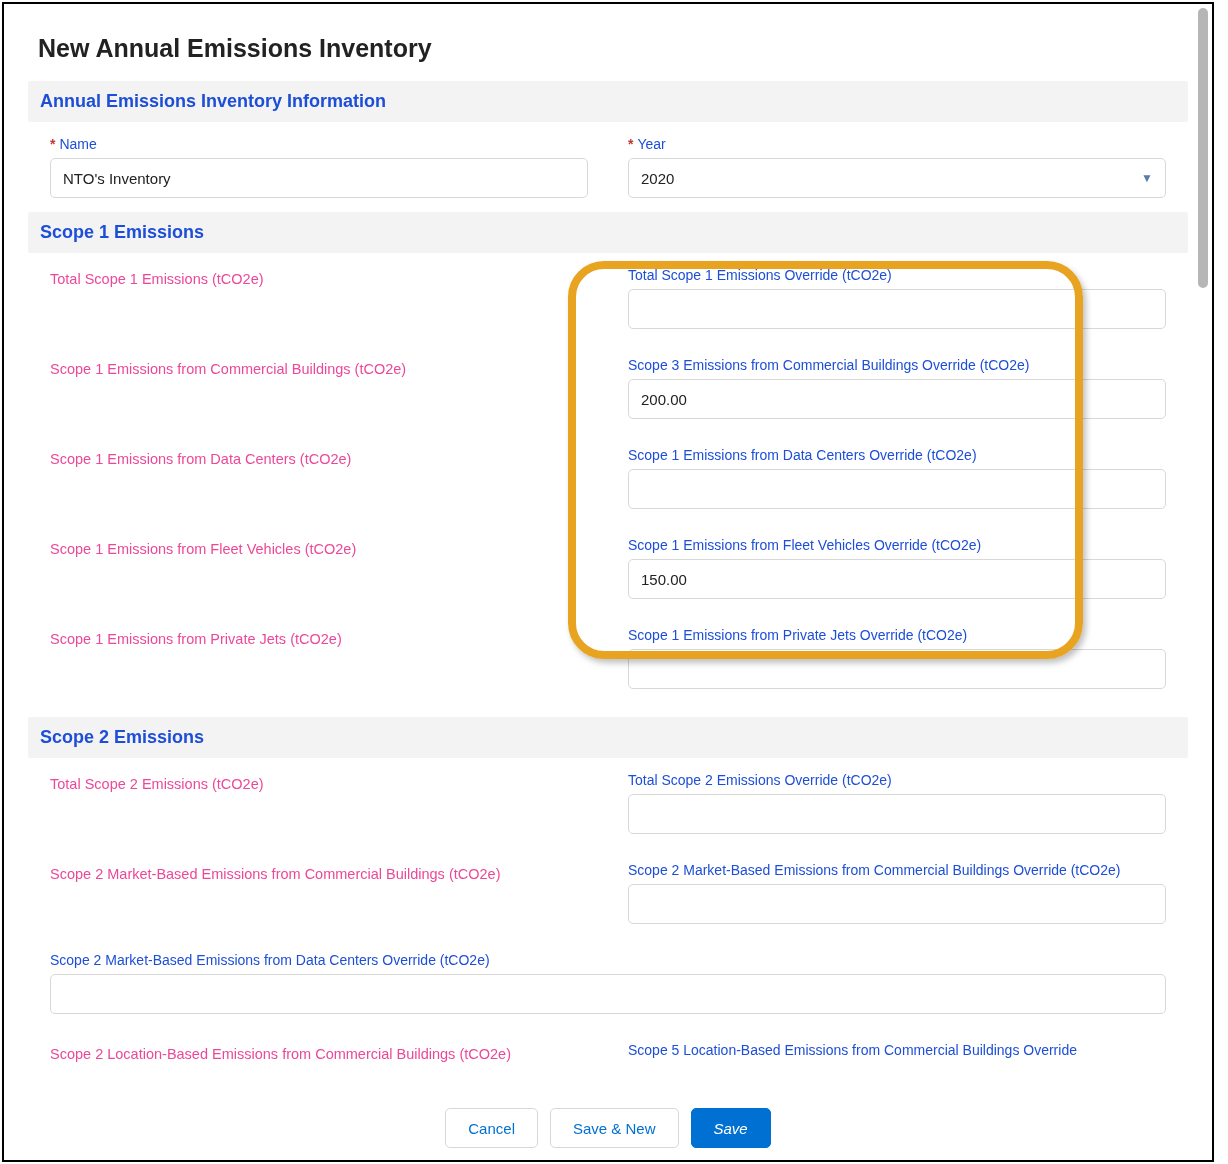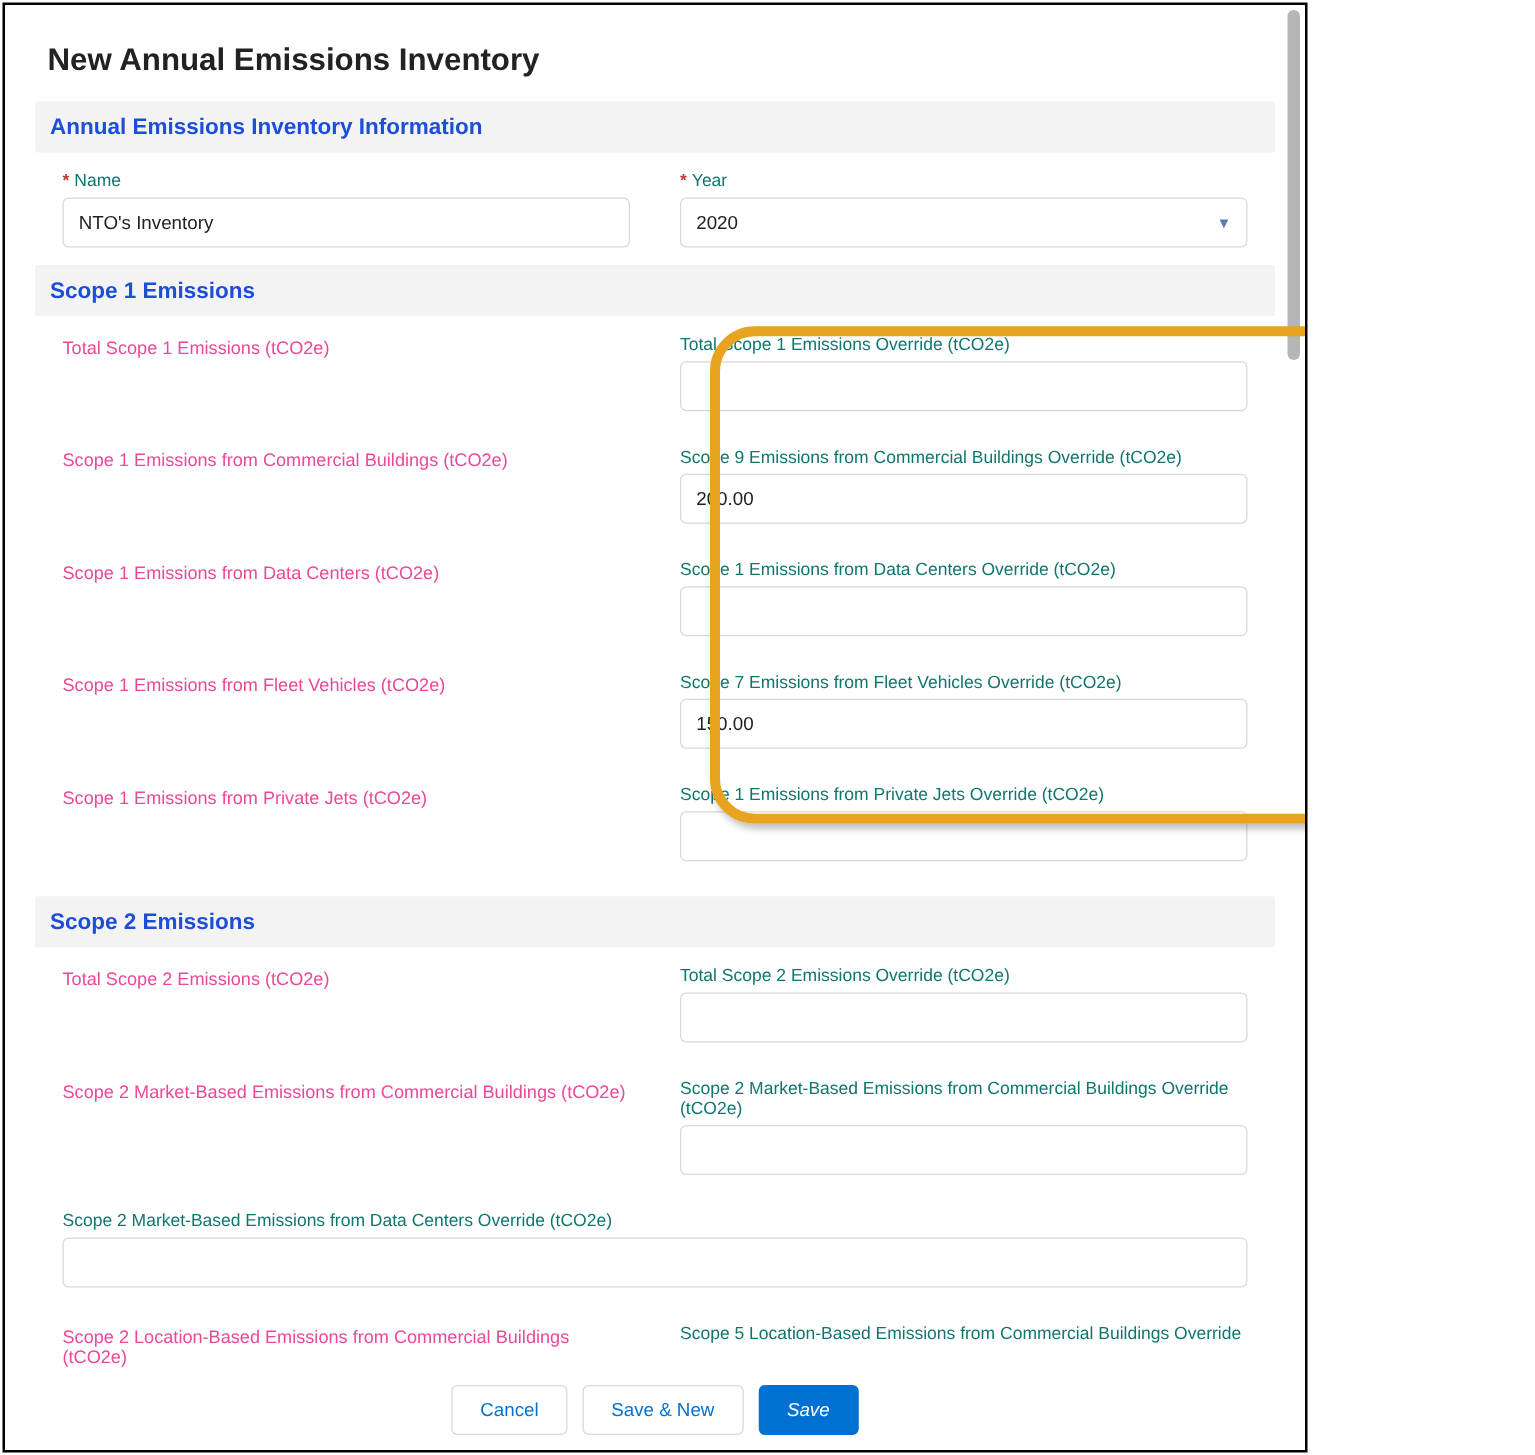--- a/index.html
+++ b/index.html
@@ -4,21 +4,21 @@
   <style>
     * { box-sizing: border-box; margin: 0; padding: 0; }
     body {
       font-family: -apple-system, BlinkMacSystemFont, "Segoe UI", Arial, sans-serif;
       background: #fff;
       color: #3e3e3c;
       font-size: 14px;
     }
     .frame {
       border: 2px solid #000;
-      width: 1044px;
+      width: 1212px;
       height: 1160px;
       margin: 2px;
       position: relative;
       overflow: hidden;
     }
     .scrollbar-track {
       position: absolute;
       right: 4px;
       top: 4px;
       width: 10px;
@@ -52,21 +52,21 @@
       padding: 0 22px;
       margin-bottom: 14px;
       position: relative;
     }
     .col {
       flex: 1;
       min-width: 0;
     }
     .field-label {
       font-size: 14px;
-      color: #0f766e;
+      color: #1d4ed8;
       margin-bottom: 6px;
       display: block;
     }
     .required::before {
       content: "*";
       color: #c23934;
       margin-right: 4px;
       font-weight: 700;
     }
     .text-input, .select-box {
@@ -189,41 +189,41 @@
           <label class="field-label">Total Scope 1 Emissions Override (tCO2e)</label>
           <input class="text-input" type="text" value="" style="">
         </div>
       </div>
 
       <div class="field-row">
         <div class="col-left">
             <div class="readonly-label">Scope 1 Emissions from Commercial Buildings (tCO2e)</div>
           </div>
         <div class="col-right override-group">
-          <label class="field-label">Scope 9 Emissions from Commercial Buildings Override (tCO2e)</label>
+          <label class="field-label">Scope 3 Emissions from Commercial Buildings Override (tCO2e)</label>
           <input class="text-input" type="text" value="200.00" style="">
         </div>
       </div>
 
       <div class="field-row">
         <div class="col-left">
             <div class="readonly-label">Scope 1 Emissions from Data Centers (tCO2e)</div>
           </div>
         <div class="col-right override-group">
           <label class="field-label">Scope 1 Emissions from Data Centers Override (tCO2e)</label>
           <input class="text-input" type="text" value="" style="">
         </div>
       </div>
 
       <div class="field-row">
         <div class="col-left">
             <div class="readonly-label">Scope 1 Emissions from Fleet Vehicles (tCO2e)</div>
           </div>
         <div class="col-right override-group">
-          <label class="field-label">Scope 7 Emissions from Fleet Vehicles Override (tCO2e)</label>
+          <label class="field-label">Scope 1 Emissions from Fleet Vehicles Override (tCO2e)</label>
           <input class="text-input" type="text" value="150.00" style="">
         </div>
       </div>
 
       <div class="field-row">
         <div class="col-left">
             <div class="readonly-label">Scope 1 Emissions from Private Jets (tCO2e)</div>
           </div>
         <div class="col-right override-group">
           <label class="field-label">Scope 1 Emissions from Private Jets Override (tCO2e)</label>

